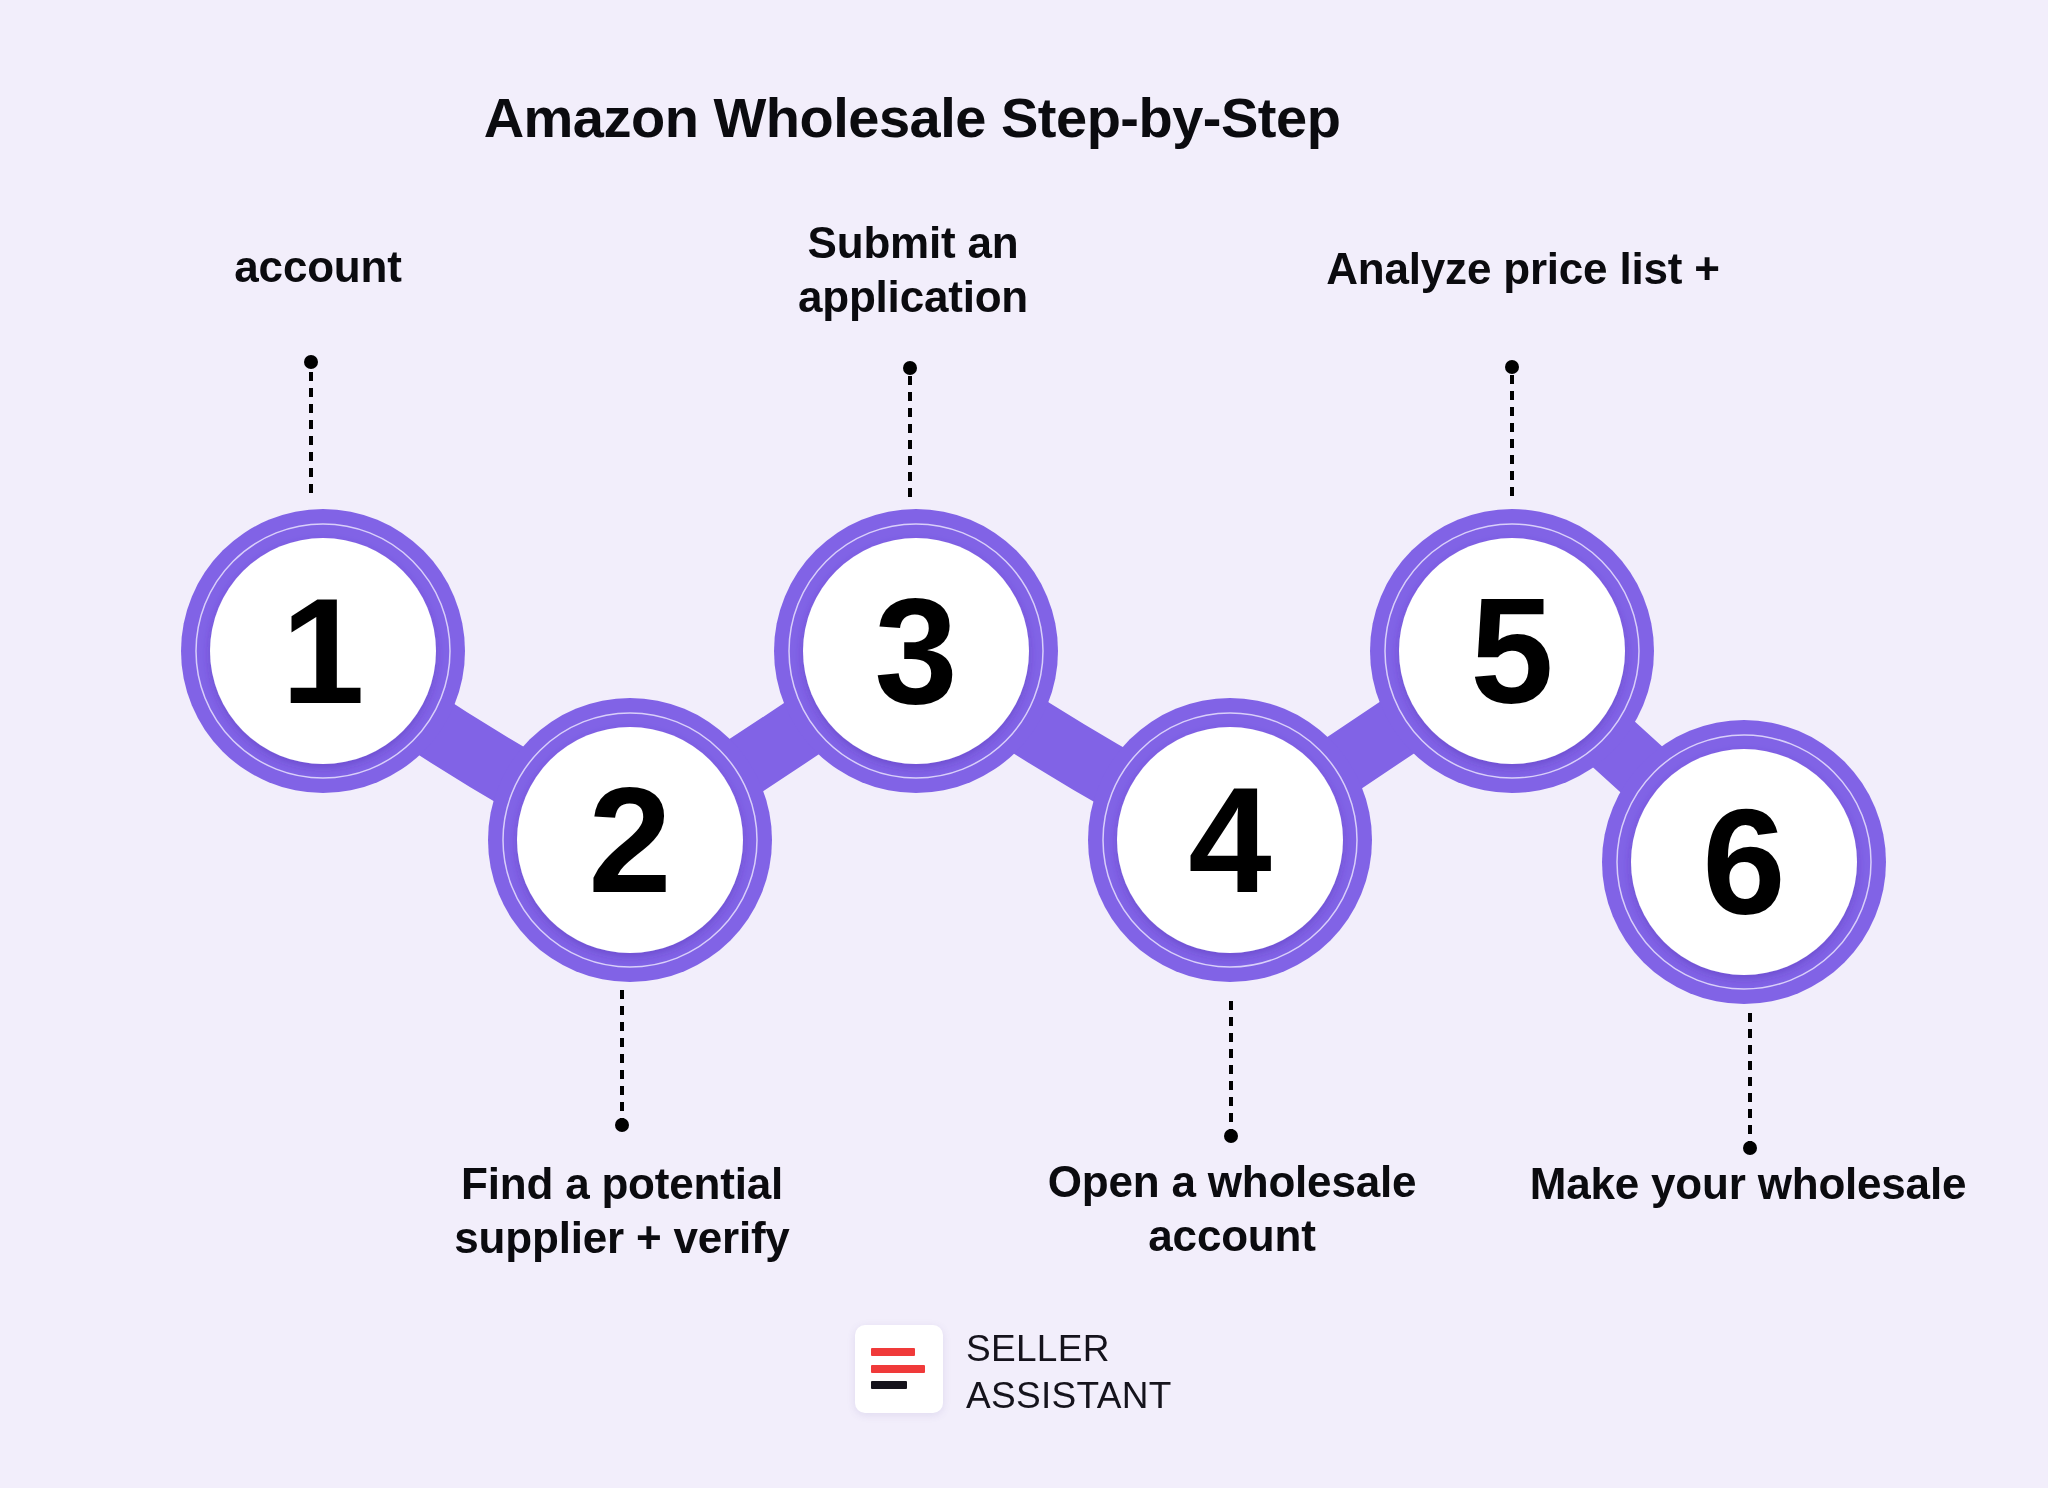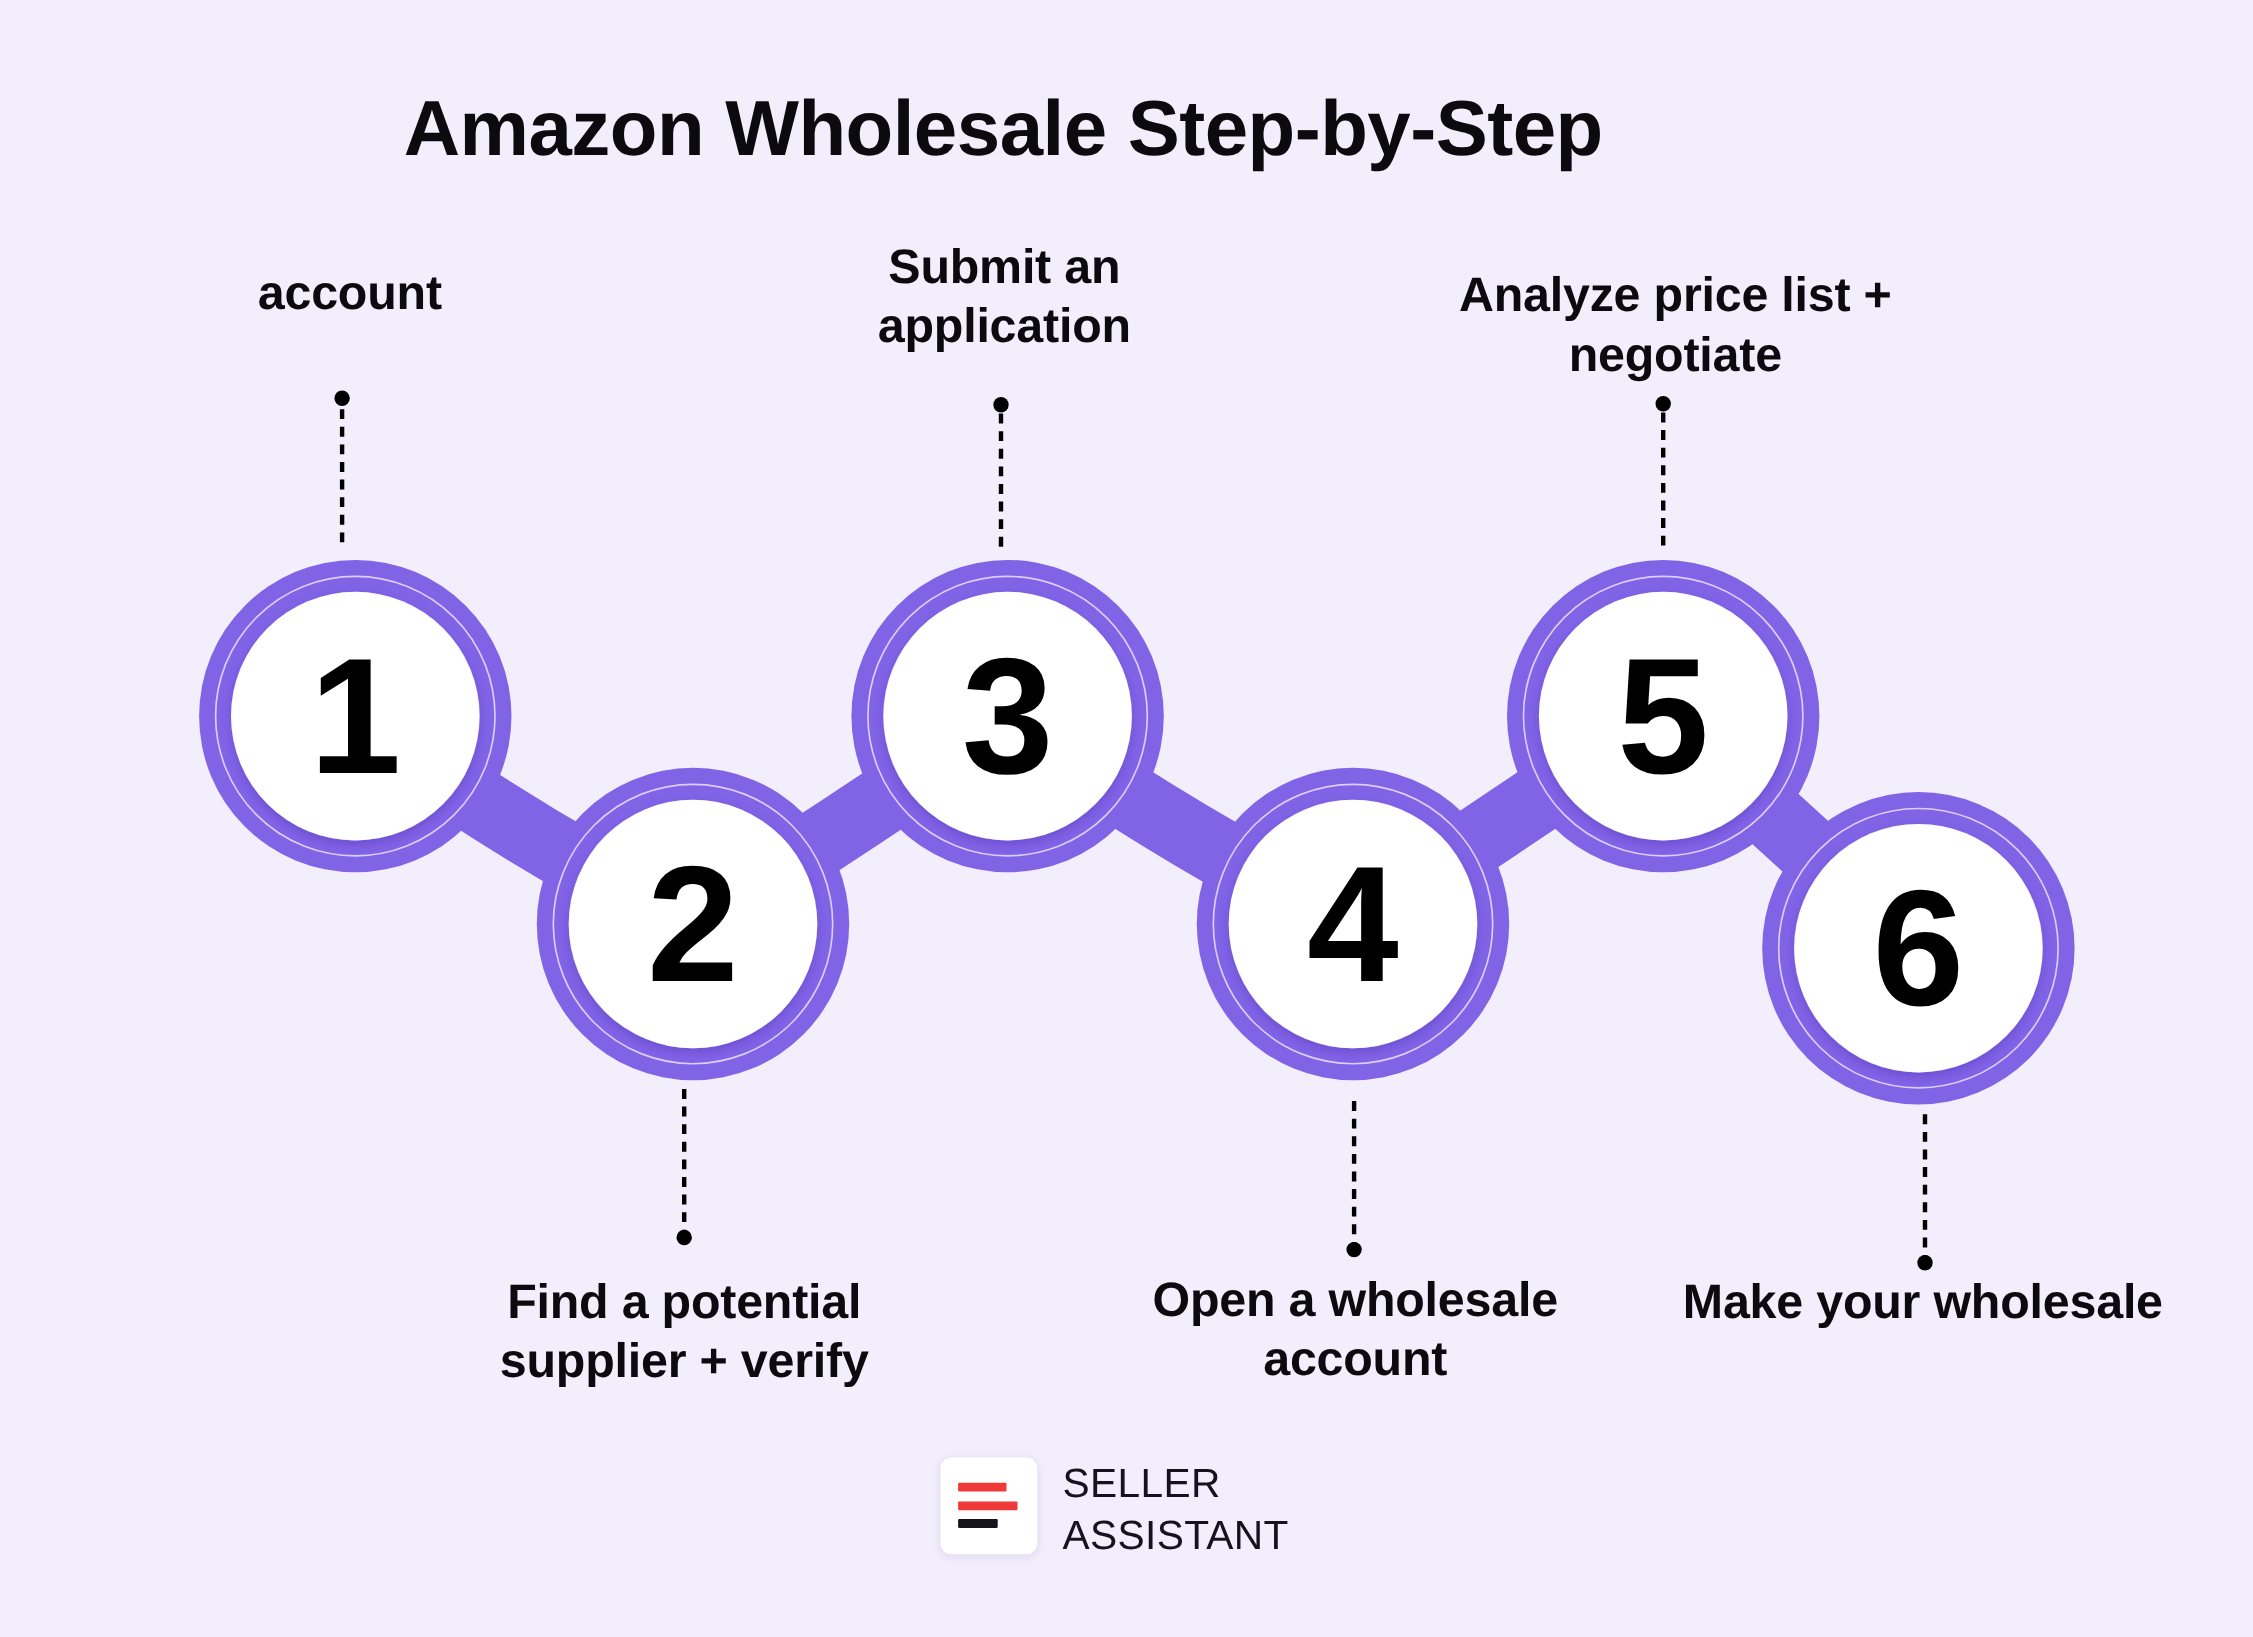--- a/index.html
+++ b/index.html
@@ -5,21 +5,21 @@
   html, body { margin: 0; padding: 0; }
   body {
     width: 2048px; height: 1488px;
     background: #F2EEFB;
     position: relative; overflow: hidden;
     font-family: "Liberation Sans", "DejaVu Sans", sans-serif;
     color: #0b0b0f;
   }
   .title {
     position: absolute; left: 0; top: 70px; width: 1824px;
-    text-align: center; font-size: 71px; font-weight: 700;
+    text-align: center; font-size: 56px; font-weight: 700;
     letter-spacing: -0.5px; line-height: 96px;
   }
   svg.chain { position: absolute; left: 0; top: 0; }
   .label {
     position: absolute; width: 520px; margin-left: -260px;
     text-align: center; font-size: 44px; font-weight: 700;
     line-height: 54px; letter-spacing: -0.2px;
   }
   .num {
     position: absolute; width: 200px; height: 200px;
@@ -131,21 +131,20 @@
 <div class="label" style="left:913px; top:216px;">
   <div>Submit an</div>
   <div>application</div>
 </div>
 <div class="label" style="left:1232px; top:1155px;">
   <div>Open a wholesale</div>
   <div>account</div>
 </div>
 <div class="label" style="left:1523px; top:242px;">
   <div>Analyze price list +</div>
-  <div>negotiate</div>
 </div>
 <div class="label" style="left:1748px; top:1157px;">
   <div>Make your wholesale</div>
 </div>
 
 <div class="logo">
   <div class="bar" style="left:16px; top:23px; width:44px; background:#F03A3A;"></div>
   <div class="bar" style="left:16px; top:40px; width:54px; background:#F03A3A;"></div>
   <div class="bar" style="left:16px; top:56px; width:36px; background:#15131C;"></div>
 </div>

